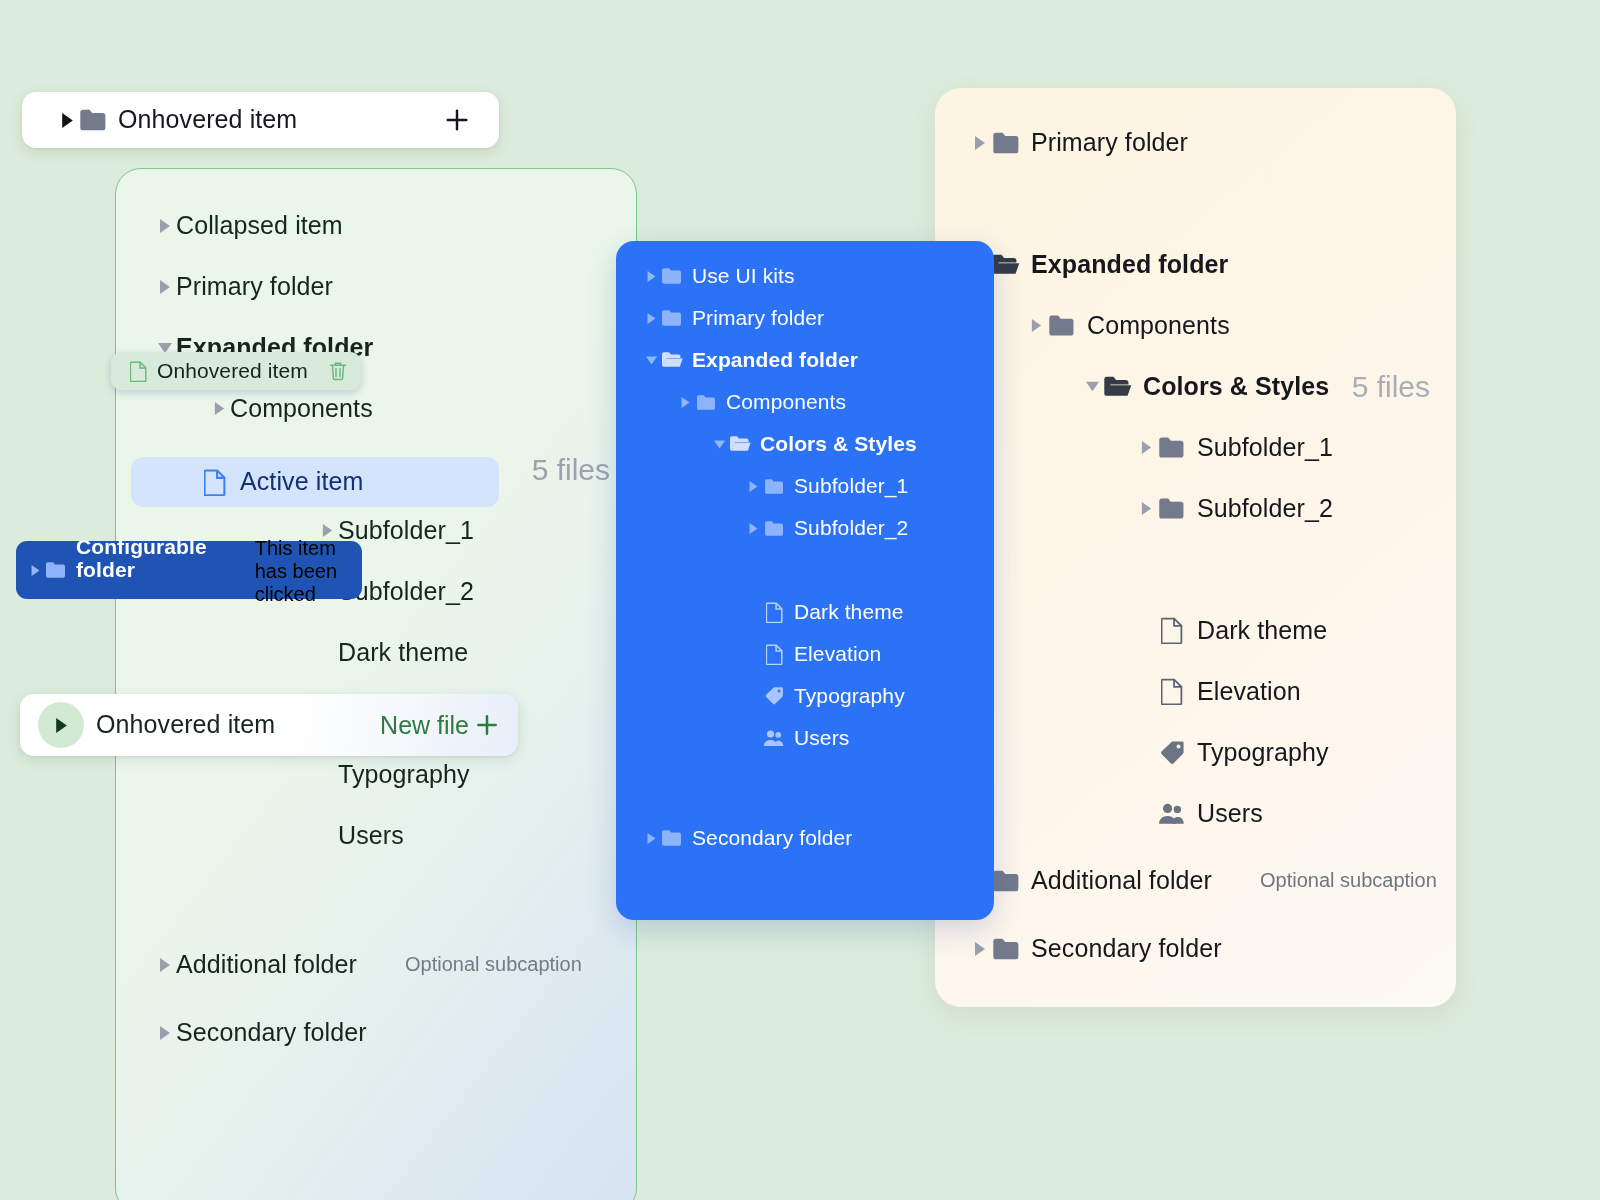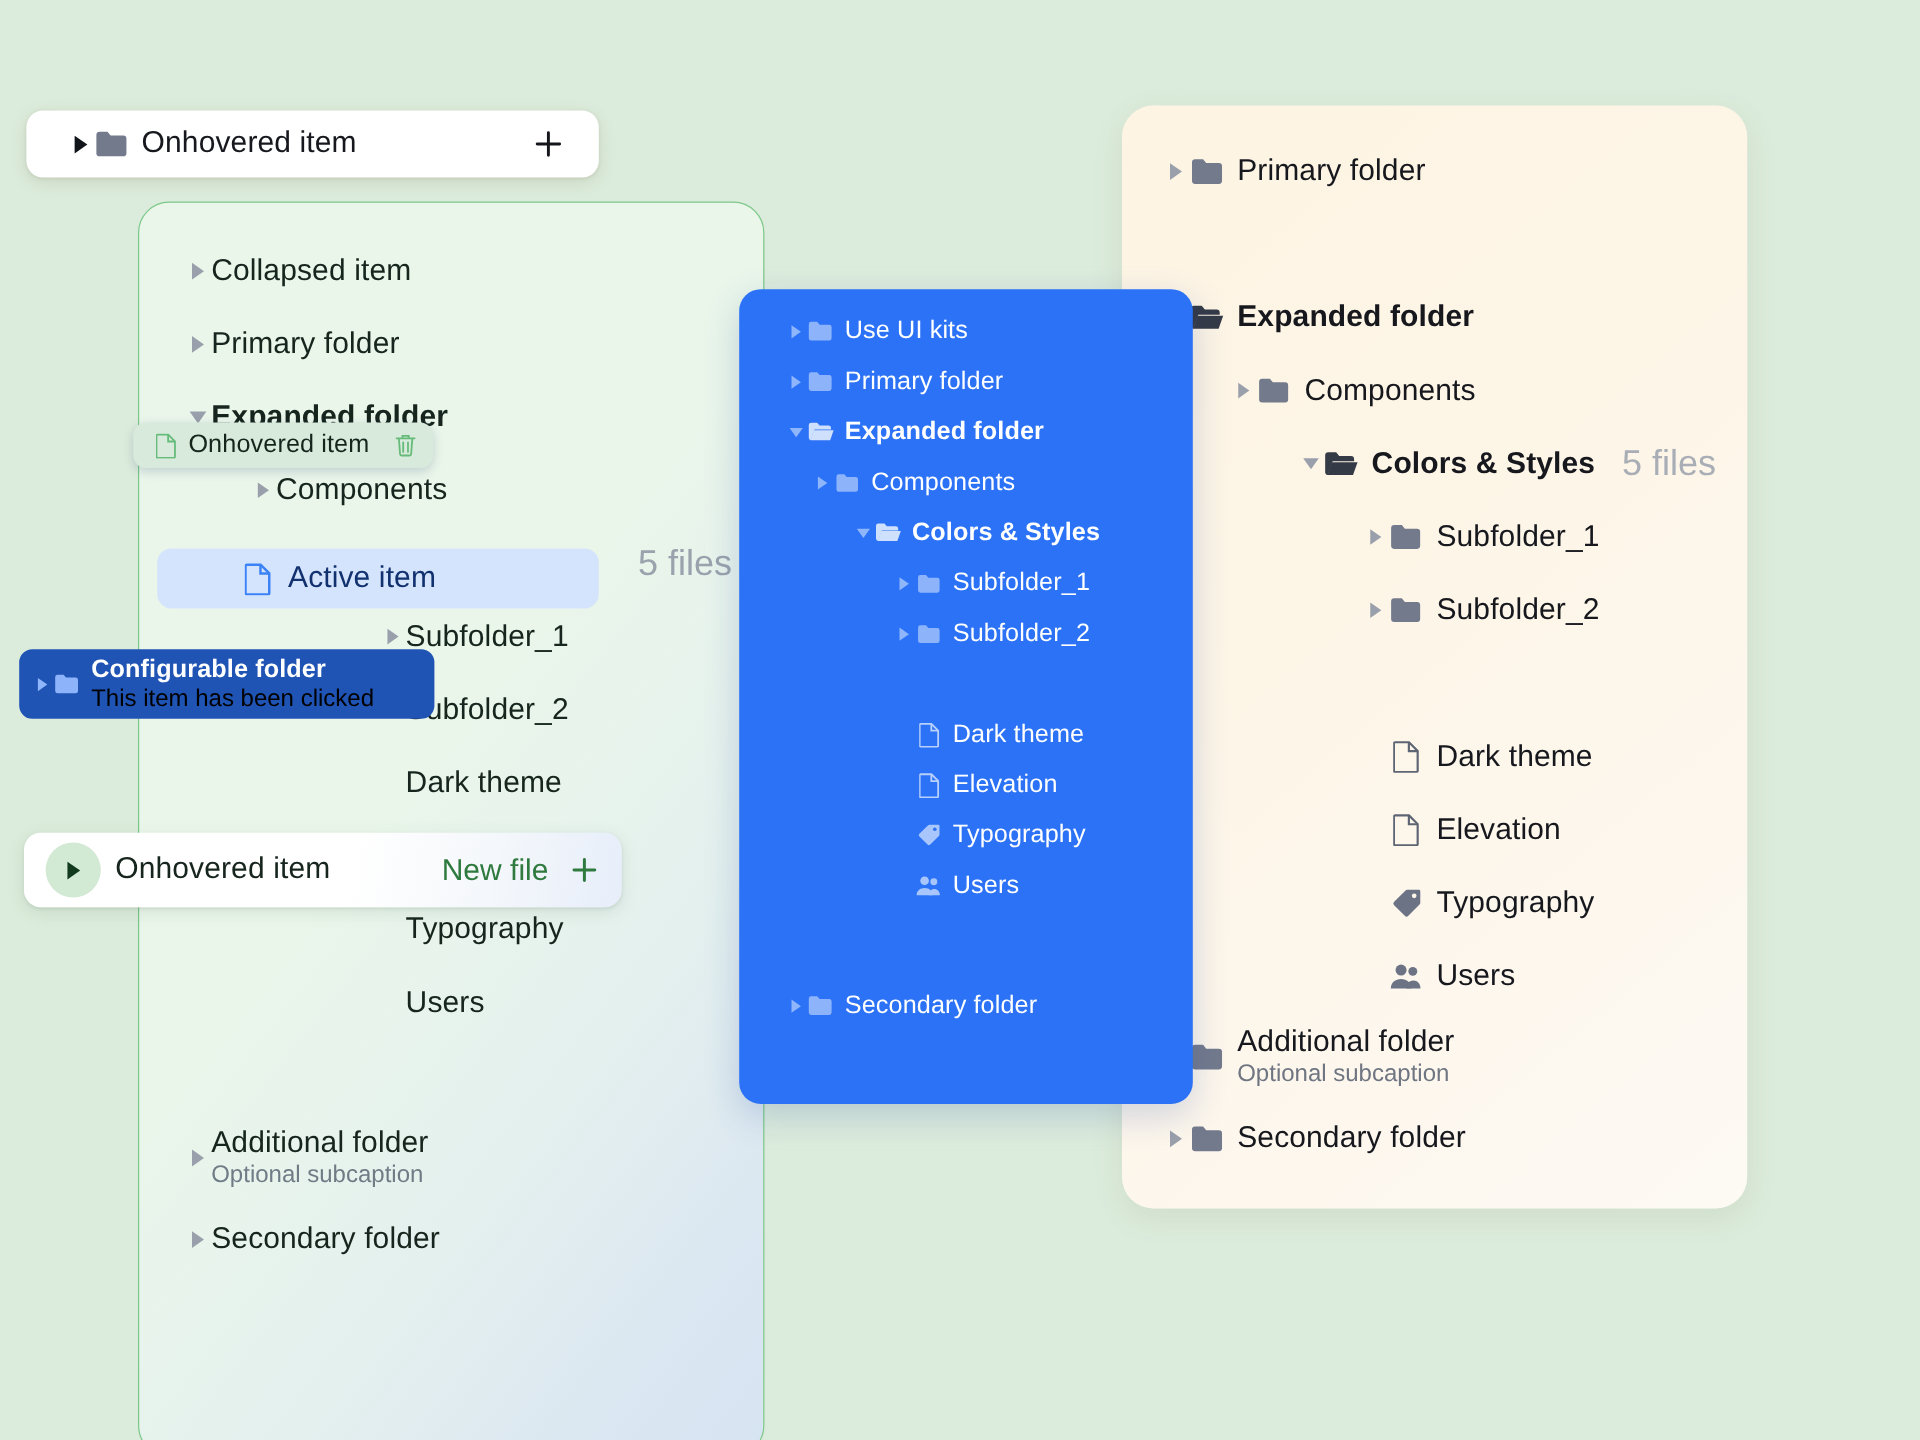--- a/index.html
+++ b/index.html
@@ -29,21 +29,21 @@
   .ficon {
     width: 30px; height: 30px;
     flex: 0 0 30px;
     display: flex; align-items: center; justify-content: center;
     margin-right: 10px;
   }
   .ficon svg { display: block; }
   .label { font-size: 25px; line-height: 1.1; letter-spacing: .1px; }
   .label.bold { font-weight: 700; }
   .sub { font-size: 20px; line-height: 1.15; margin-top: 2px; }
-  .textcol { display: flex; flex-direction: column; justify-content: center; }
+  .textcol { display: flex; flex-direction: row; justify-content: center; gap: 48px; }
   .meta {
     margin-left: auto;
     font-size: 30px;
   }
 
   
   #green-panel {
     position: absolute;
     left: 115px; top: 168px;
     width: 522px; height: 1046px;
@@ -79,38 +79,38 @@
   #green-hover-row .caret {
     width: 46px; height: 46px; flex: 0 0 46px;
     border-radius: 50%;
     background: #d2e9d4;
     margin-right: 12px;
   }
   #green-hover-row .caret svg path { fill: #123a1c; }
   #green-hover-row .label { color: #16251d; }
   .new-file {
     margin-left: auto;
-    display: flex; align-items: center; gap: 17px;
+    display: flex; align-items: center; gap: 5px;
     color: #2f7a3f; font-size: 25px;
   }
   .plus-g { width: 26px; height: 26px; }
 
   
   #blue-panel {
     position: absolute;
     left: 616px; top: 241px;
     width: 378px; height: 679px;
     border-radius: 18px;
     background: #2b72f6;
     box-shadow: 0 10px 30px rgba(30,70,160,.20);
     overflow: hidden;
     padding-top: 14px;
     z-index: 3;
   }
-  #blue-panel .row { height: 42px; padding-left: 38px; padding-right: 14px; }
+  #blue-panel .row { height: 42px; padding-left: 26px; padding-right: 14px; }
   #blue-panel .label { font-size: 21px; color: #ffffff; }
   #blue-panel .caret { width: 18px; flex: 0 0 18px; }
   #blue-panel .caret svg path { fill: #8fb6fb; }
   #blue-panel .ficon { width: 24px; height: 24px; flex: 0 0 24px; margin-right: 8px; }
   .b-ind1 { padding-left: 60px !important; }
   .b-ind2 { padding-left: 94px !important; }
   .b-ind3 { padding-left: 128px !important; }
 
   #blue-hover-row {
     position: absolute;

